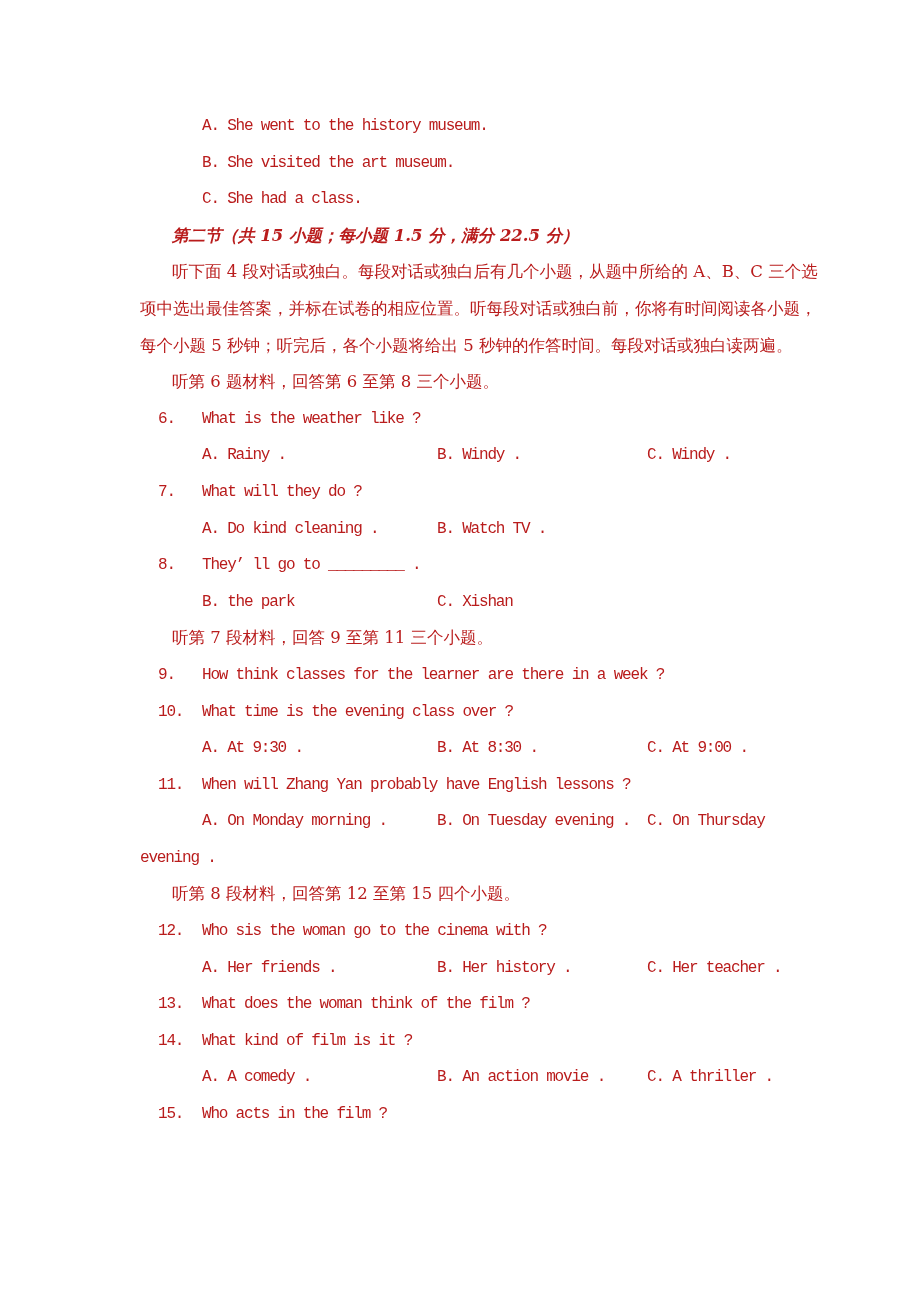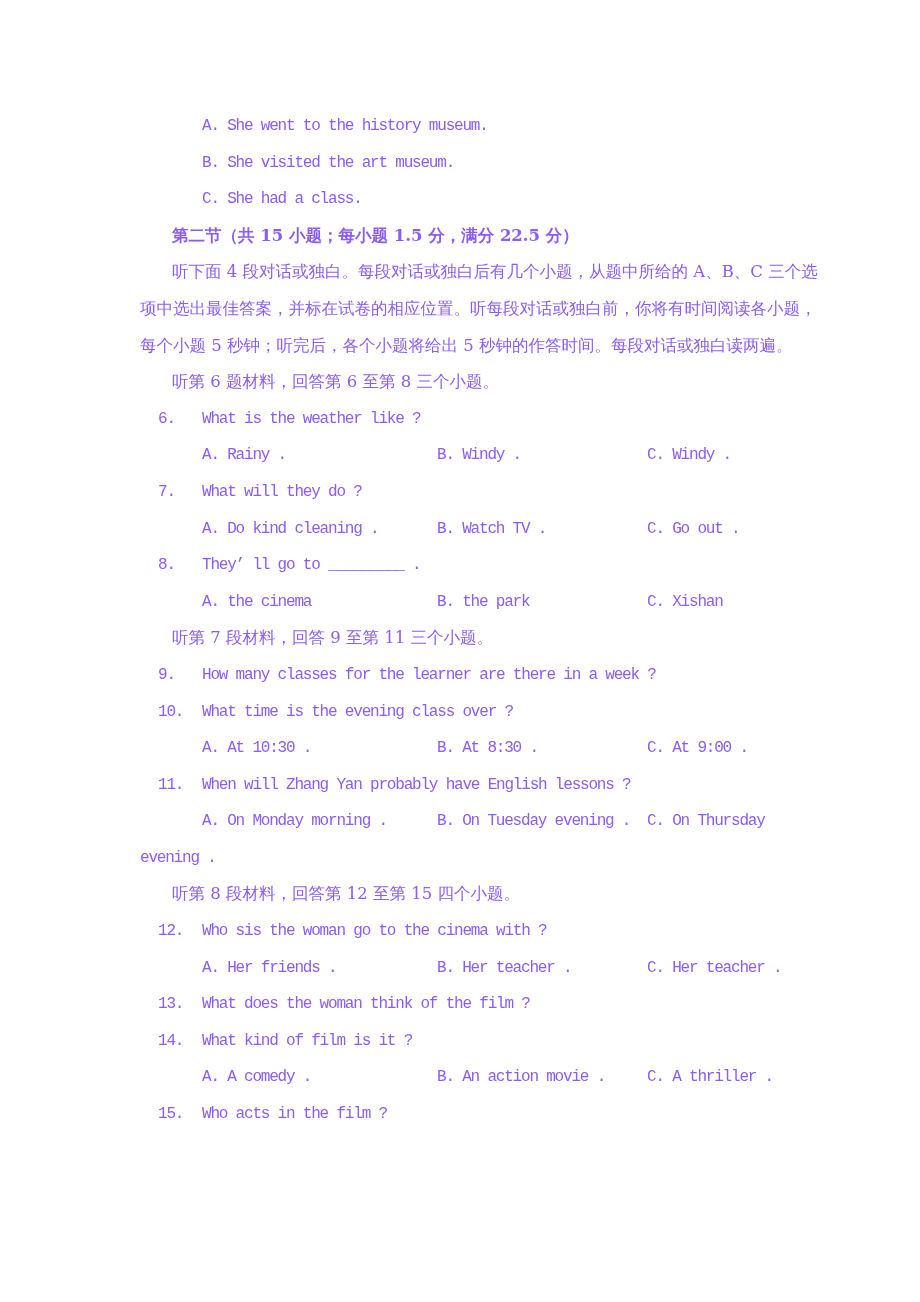--- a/index.html
+++ b/index.html
@@ -9,34 +9,34 @@
     width: 920px;
     height: 1302px;
     background: #ffffff;
     padding: 108px 100px 0 140px;
     overflow: hidden;
   }
   .line {
     height: 36.6px;
     line-height: 36.6px;
     white-space: pre;
-    color: #8b5cf6;
+    color: #b91c1c;
   }
   
   .en {
     font-family: "Liberation Mono", "DejaVu Sans Mono", monospace;
     font-size: 16px;
     letter-spacing: -1.2px;
   }
   
   .zh {
     font-family: "DejaVu Serif", "Liberation Serif", serif;
     font-size: 16.5px;
   }
-  .bold { font-weight: bold; }
+  .bold { font-weight: bold; font-style: italic; }
   .indent { padding-left: 32px; }     
   .lead-opt { padding-left: 62px; }   
   .q-row { display: flex; }
   .q-num { flex: none; width: 44px; padding-left: 18px; }
   .q-text { flex: 1; }
   .opt-row {
     display: grid;
     grid-template-columns: 235px 210px 1fr;
     padding-left: 62px;
   }
@@ -54,31 +54,31 @@
   <div id="instructions">
       <div class="line zh indent">听下面 4 段对话或独白。每段对话或独白后有几个小题，从题中所给的 A、B、C 三个选</div>
       <div class="line zh">项中选出最佳答案，并标在试卷的相应位置。听每段对话或独白前，你将有时间阅读各小题，</div>
       <div class="line zh">每个小题 5 秒钟；听完后，各个小题将给出 5 秒钟的作答时间。每段对话或独白读两遍。</div>
     </div>
   <div id="groups">
       <div class="line zh indent">听第 6 题材料，回答第 6 至第 8 三个小题。</div>
       <div class="line en q-row"><span class="q-num">6.</span><span class="q-text">What is the weather like ?</span></div>
       <div class="line en opt-row"><span>A. Rainy .</span><span>B. Windy .</span><span>C. Windy .</span></div>
       <div class="line en q-row"><span class="q-num">7.</span><span class="q-text">What will they do ?</span></div>
-      <div class="line en opt-row"><span>A. Do kind cleaning .</span><span>B. Watch TV .</span><span>C. Go out .</span></div>
+      <div class="line en opt-row"><span>A. Do kind cleaning .</span><span>B. Watch TV .</span></div>
       <div class="line en q-row"><span class="q-num">8.</span><span class="q-text">They’ ll go to _________ .</span></div>
-      <div class="line en opt-row"><span>A. the cinema</span><span>B. the park</span><span>C. Xishan</span></div>
+      <div class="line en opt-row"><span>B. the park</span><span>C. Xishan</span></div>
       <div class="line zh indent">听第 7 段材料，回答 9 至第 11 三个小题。</div>
-      <div class="line en q-row"><span class="q-num">9.</span><span class="q-text">How many classes for the learner are there in a week ?</span></div>
+      <div class="line en q-row"><span class="q-num">9.</span><span class="q-text">How think classes for the learner are there in a week ?</span></div>
       <div class="line en q-row"><span class="q-num">10.</span><span class="q-text">What time is the evening class over ?</span></div>
-      <div class="line en opt-row"><span>A. At 10:30 .</span><span>B. At 8:30 .</span><span>C. At 9:00 .</span></div>
+      <div class="line en opt-row"><span>A. At 9:30 .</span><span>B. At 8:30 .</span><span>C. At 9:00 .</span></div>
       <div class="line en q-row"><span class="q-num">11.</span><span class="q-text">When will Zhang Yan probably have English lessons ?</span></div>
       <div class="line en opt-row"><span>A. On Monday morning .</span><span>B. On Tuesday evening .</span><span>C. On Thursday</span></div>
       <div class="line en">evening .</div>
       <div class="line zh indent">听第 8 段材料，回答第 12 至第 15 四个小题。</div>
       <div class="line en q-row"><span class="q-num">12.</span><span class="q-text">Who sis the woman go to the cinema with ?</span></div>
-      <div class="line en opt-row"><span>A. Her friends .</span><span>B. Her teacher .</span><span>C. Her teacher .</span></div>
+      <div class="line en opt-row"><span>A. Her friends .</span><span>B. Her history .</span><span>C. Her teacher .</span></div>
       <div class="line en q-row"><span class="q-num">13.</span><span class="q-text">What does the woman think of the film ?</span></div>
       <div class="line en q-row"><span class="q-num">14.</span><span class="q-text">What kind of film is it ?</span></div>
       <div class="line en opt-row"><span>A. A comedy .</span><span>B. An action movie .</span><span>C. A thriller .</span></div>
       <div class="line en q-row"><span class="q-num">15.</span><span class="q-text">Who acts in the film ?</span></div>
     </div>
 </div>
 
 </body></html>

